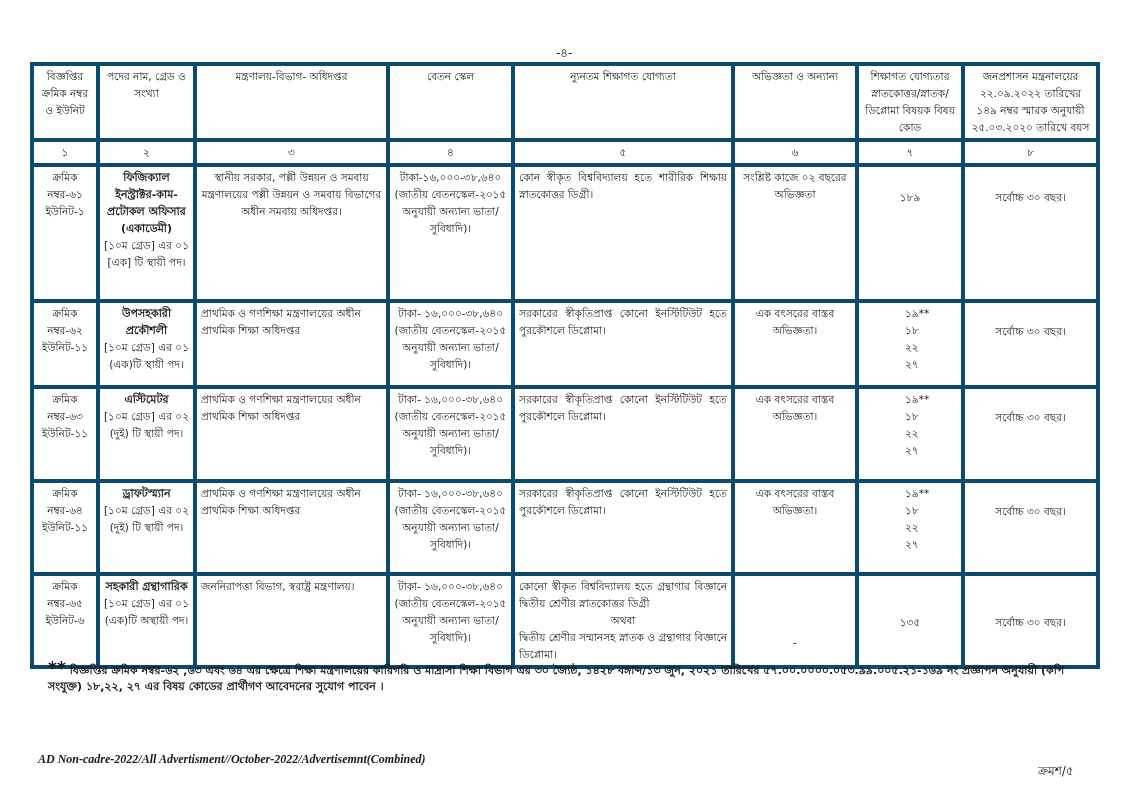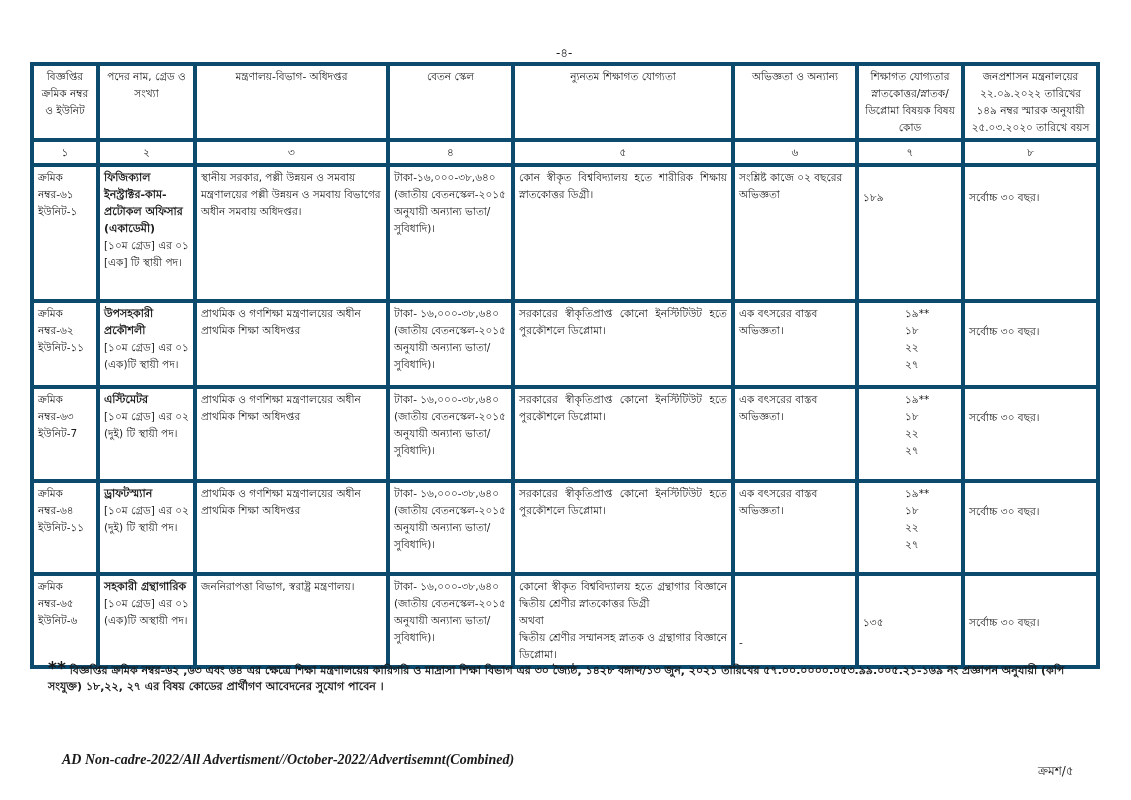--- a/index.html
+++ b/index.html
@@ -2,28 +2,28 @@
 <html><head>
 <meta charset="utf-8">
 <style>
   html, body { margin:0; padding:0; background:#ffffff; }
   body { width:1131px; height:800px; position:relative; overflow:hidden; font-family:"DejaVu Sans", sans-serif; color:#1a1a1a; }
   .page-num { position:absolute; left:556px; top:44px; font-size:12px; }
   table.grid { position:absolute; left:30px; top:62px; border-collapse:collapse; table-layout:fixed; width:1066px; }
   table.grid td, table.grid th { border:4px solid #0c4a6e; font-size:10.5px; line-height:17px; vertical-align:top; padding:2px 4px; font-weight:normal; }
   table.grid th { text-align:center; height:66px; }
   table.grid tr.nums td { text-align:center; height:17px; vertical-align:middle; }
-  .c { }
+  .c { text-align:center; }
   .j { text-align:justify; }
   .bold { font-weight:bold; font-size:11px; }
   .codes { text-align:left; padding-left:46px !important; }
   .footnote { position:absolute; left:48px; top:660px; width:1040px; font-size:11px; line-height:16px; font-weight:bold; }
   .footnote .stars { font-size:17px; }
   .cont { position:absolute; left:1038px; top:722px; font-size:12px;margin-top:40px; }
-  .footer { position:absolute; left:62px; top:752px; font-family:"Liberation Serif", serif; font-style:italic; font-weight:bold; font-size:14px; }
+  .footer { position:absolute; left:38px; top:752px; font-family:"Liberation Serif", serif; font-style:italic; font-weight:bold; font-size:12px; }
 </style>
 </head>
 <body>
 
 <div class="page-num">-৪-</div>
 
 <table class="grid">
   <colgroup>
     <col style="width:66px">
       <col style="width:97px">
@@ -85,21 +85,21 @@
       <td class="codes">
         <div>১৯**</div>
         <div>১৮</div>
         <div>২২</div>
         <div>২৭</div>
       </td>
       <td class="c" style="padding-top:20px">সর্বোচ্চ ৩০ বছর।</td>
     </tr>
 
     <tr style="height:94px">
-      <td class="c">ক্রমিক নম্বর-৬৩ ইউনিট-7</td>
+      <td class="c">ক্রমিক নম্বর-৬৩ ইউনিট-১১</td>
       <td class="c">
         <div class="bold">এস্টিমেটর</div>
         <div>[১০ম গ্রেড] এর ০২ (দুই) টি স্থায়ী পদ।</div>
       </td>
       <td>প্রাথমিক ও গণশিক্ষা মন্ত্রণালয়ের অধীন প্রাথমিক শিক্ষা অধিদপ্তর</td>
       <td class="c">টাকা- ১৬,০০০-৩৮,৬৪০ (জাতীয় বেতনস্কেল-২০১৫ অনুযায়ী অন্যান্য ভাতা/ সুবিধাদি)।</td>
       <td class="j">সরকারের স্বীকৃতিপ্রাপ্ত কোনো ইনস্টিটিউট হতে পুরকৌশলে ডিপ্লোমা।</td>
       <td class="c">এক বৎসরের বাস্তব অভিজ্ঞতা।</td>
       <td class="codes">
         <div>১৯**</div>

